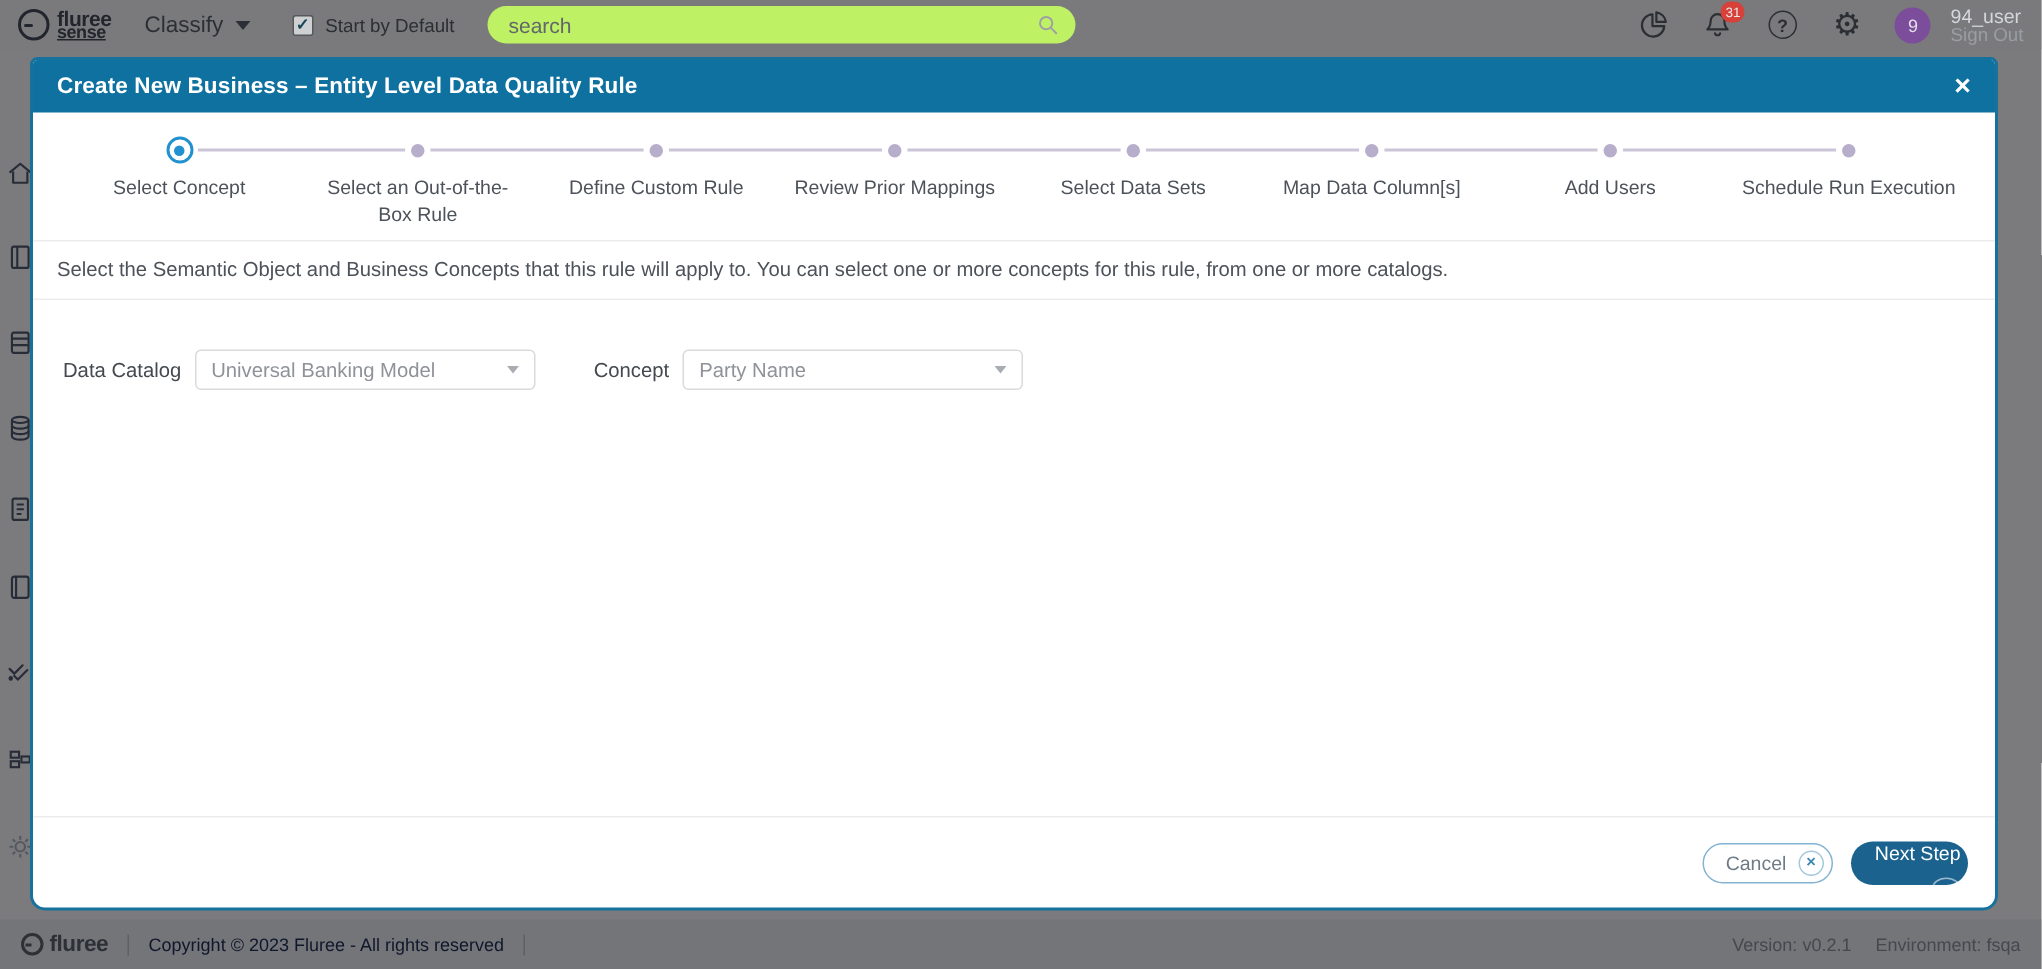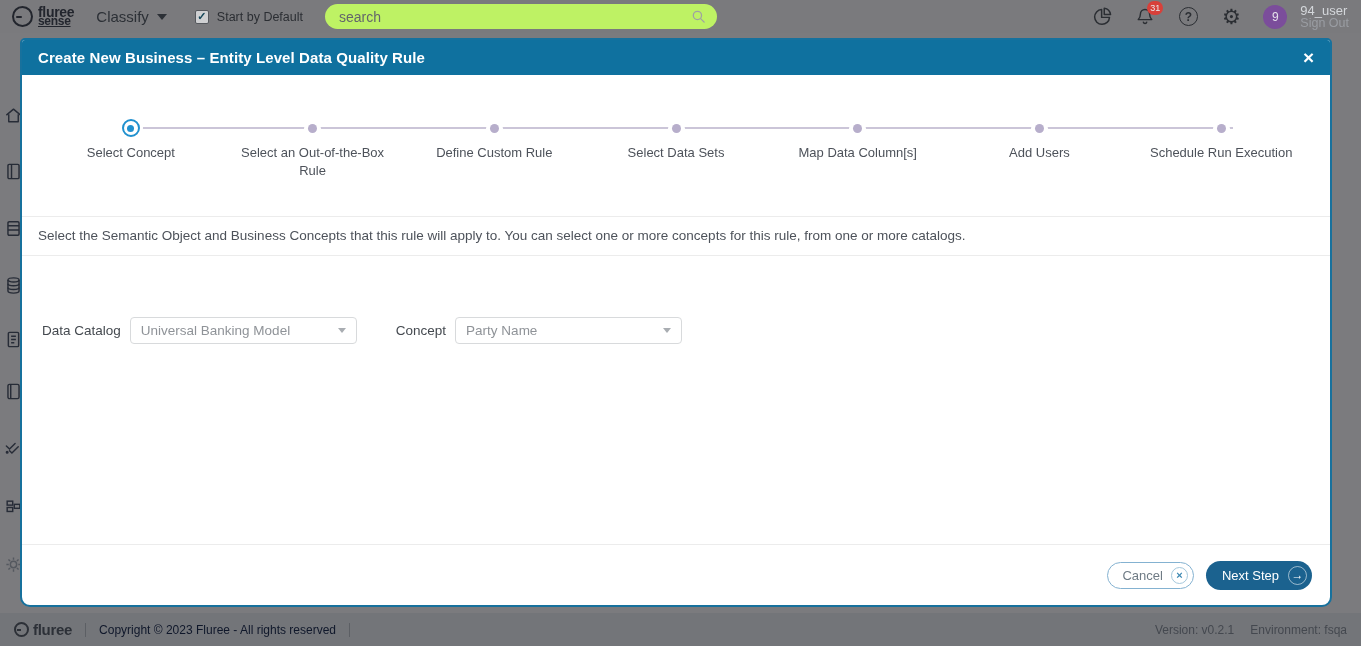--- a/index.html
+++ b/index.html
@@ -38,21 +38,21 @@
   .user-block { display:flex; flex-direction:column; line-height:13px; margin-left:-8px; }
   .user-name { font-size:13px; color:#d4d7db; }
   .user-signout { font-size:12.5px; color:#9a9da3; cursor:pointer; }
 
   
   .side-sliver { position:absolute; left:0; top:33px; width:21px; height:580px; overflow:hidden; z-index:1; }
   .side-ic { position:absolute; left:4px; }
 
   
   .modal { position:absolute; left:20px; top:38px; width:1312px; height:569px; background:#fff;
-           border:2px solid #17719d; border-radius:5px 5px 10px 10px; z-index:5; display:flex; flex-direction:column; overflow:hidden;gap:28px; }
+           border:2px solid #17719d; border-radius:5px 5px 10px 10px; z-index:5; display:flex; flex-direction:column; overflow:hidden; }
   .modal-header { height:35px; flex:none; background:#0f719f; display:flex; align-items:center;
                   justify-content:space-between; padding:0 16px; }
   .modal-title { color:#fff; font-size:15px; font-weight:bold; letter-spacing:0.1px; }
   .modal-close { color:#fff; font-size:19px; font-weight:bold; cursor:pointer; line-height:1; }
 
   .stepper { flex:none; padding:15px 18px 9px; position:relative; display:flex; }
   .step-track { position:absolute; top:24px; height:2px; background:#cbc5d8; left:calc(18px + (100% - 36px)/16); right:calc(18px + (100% - 36px)/16); }
   .step { flex:1; text-align:center; position:relative; cursor:pointer; }
   .dot-row { height:20px; display:flex; align-items:center; justify-content:center; }
   .dot { width:9px; height:9px; border-radius:50%; background:#b7aecb; box-shadow:0 0 0 4px #fff; }
@@ -71,22 +71,22 @@
                 display:flex; align-items:center; justify-content:space-between; padding:0 10px; cursor:pointer; }
   .select-value { font-size:13.5px; color:#8f9398; white-space:nowrap; overflow:hidden; }
   .select-caret { width:0; height:0; border-left:4.5px solid transparent; border-right:4.5px solid transparent; border-top:5.5px solid #a9adb2; }
 
   .modal-footer { flex:none; border-top:1px solid #ececec; height:61px; display:flex; align-items:center;
                   justify-content:flex-end; gap:12px; padding:0 18px; }
   .btn-cancel { height:27px; display:flex; align-items:center; gap:8px; padding:0 5px 0 14px;
                 border:1.5px solid #84b2d1; border-radius:14px; background:#fff; color:#6f7b85; font-size:13px; cursor:pointer; }
   .x-circle { width:17px; height:17px; border:1.5px solid #a5c8dc; border-radius:50%; color:#3c88b2;
               font-size:11px; font-weight:bold; display:flex; align-items:center; justify-content:center; line-height:1; }
-  .btn-next { height:29px; display:flex; align-items:center; gap:9px; padding:0 5px 0 16px; border:none;
-              border-radius:15px; background:#1b628f; color:#fff; font-size:13px; cursor:pointer; }
+  .btn-next { height:29px; display:flex; align-items:flex-end; gap:9px; padding:0 5px 0 16px; border:none;
+              border-radius:15px; background:#1b628f; color:#fff; font-size:13px; cursor:pointer;flex-direction:column; }
   .arrow-circle { width:19px; height:19px; border:1.5px solid rgba(255,255,255,0.55); border-radius:50%;
                   display:flex; align-items:center; justify-content:center; font-size:12px; color:#fff; line-height:1; }
 
   
   .statusbar { position:absolute; bottom:0; left:0; width:100%; height:33px; background:#737579;
                display:flex; align-items:center; padding:0 14px; z-index:2; }
   .sb-mark { width:15px; height:15px; border:2px solid #2c3037; border-radius:50%; position:relative; flex:none; }
   .sb-mark::after { content:''; position:absolute; left:1px; top:5px; width:4px; height:2px; background:#2c3037; }
   .sb-brand { font-size:15px; font-weight:bold; color:#2c3037; letter-spacing:-0.3px; margin-left:4px; }
   .sb-div { width:1px; height:14px; background:#5c5f64; margin:0 13px; }
@@ -233,20 +233,26 @@
       <div class="dot-row">
           <span class="dot"></span>
         </div>
       <div class="step-label">Select an Out-of-the-Box Rule</div>
     </div>
     <div class="step">
       <div class="dot-row">
           <span class="dot"></span>
         </div>
       <div class="step-label">Define Custom Rule</div>
+    </div>
+    <div class="step">
+      <div class="dot-row">
+          <span class="dot"></span>
+        </div>
+      <div class="step-label">Review Prior Mappings</div>
     </div>
     <div class="step">
       <div class="dot-row">
           <span class="dot"></span>
         </div>
       <div class="step-label">Select Data Sets</div>
     </div>
     <div class="step">
       <div class="dot-row">
           <span class="dot"></span>

